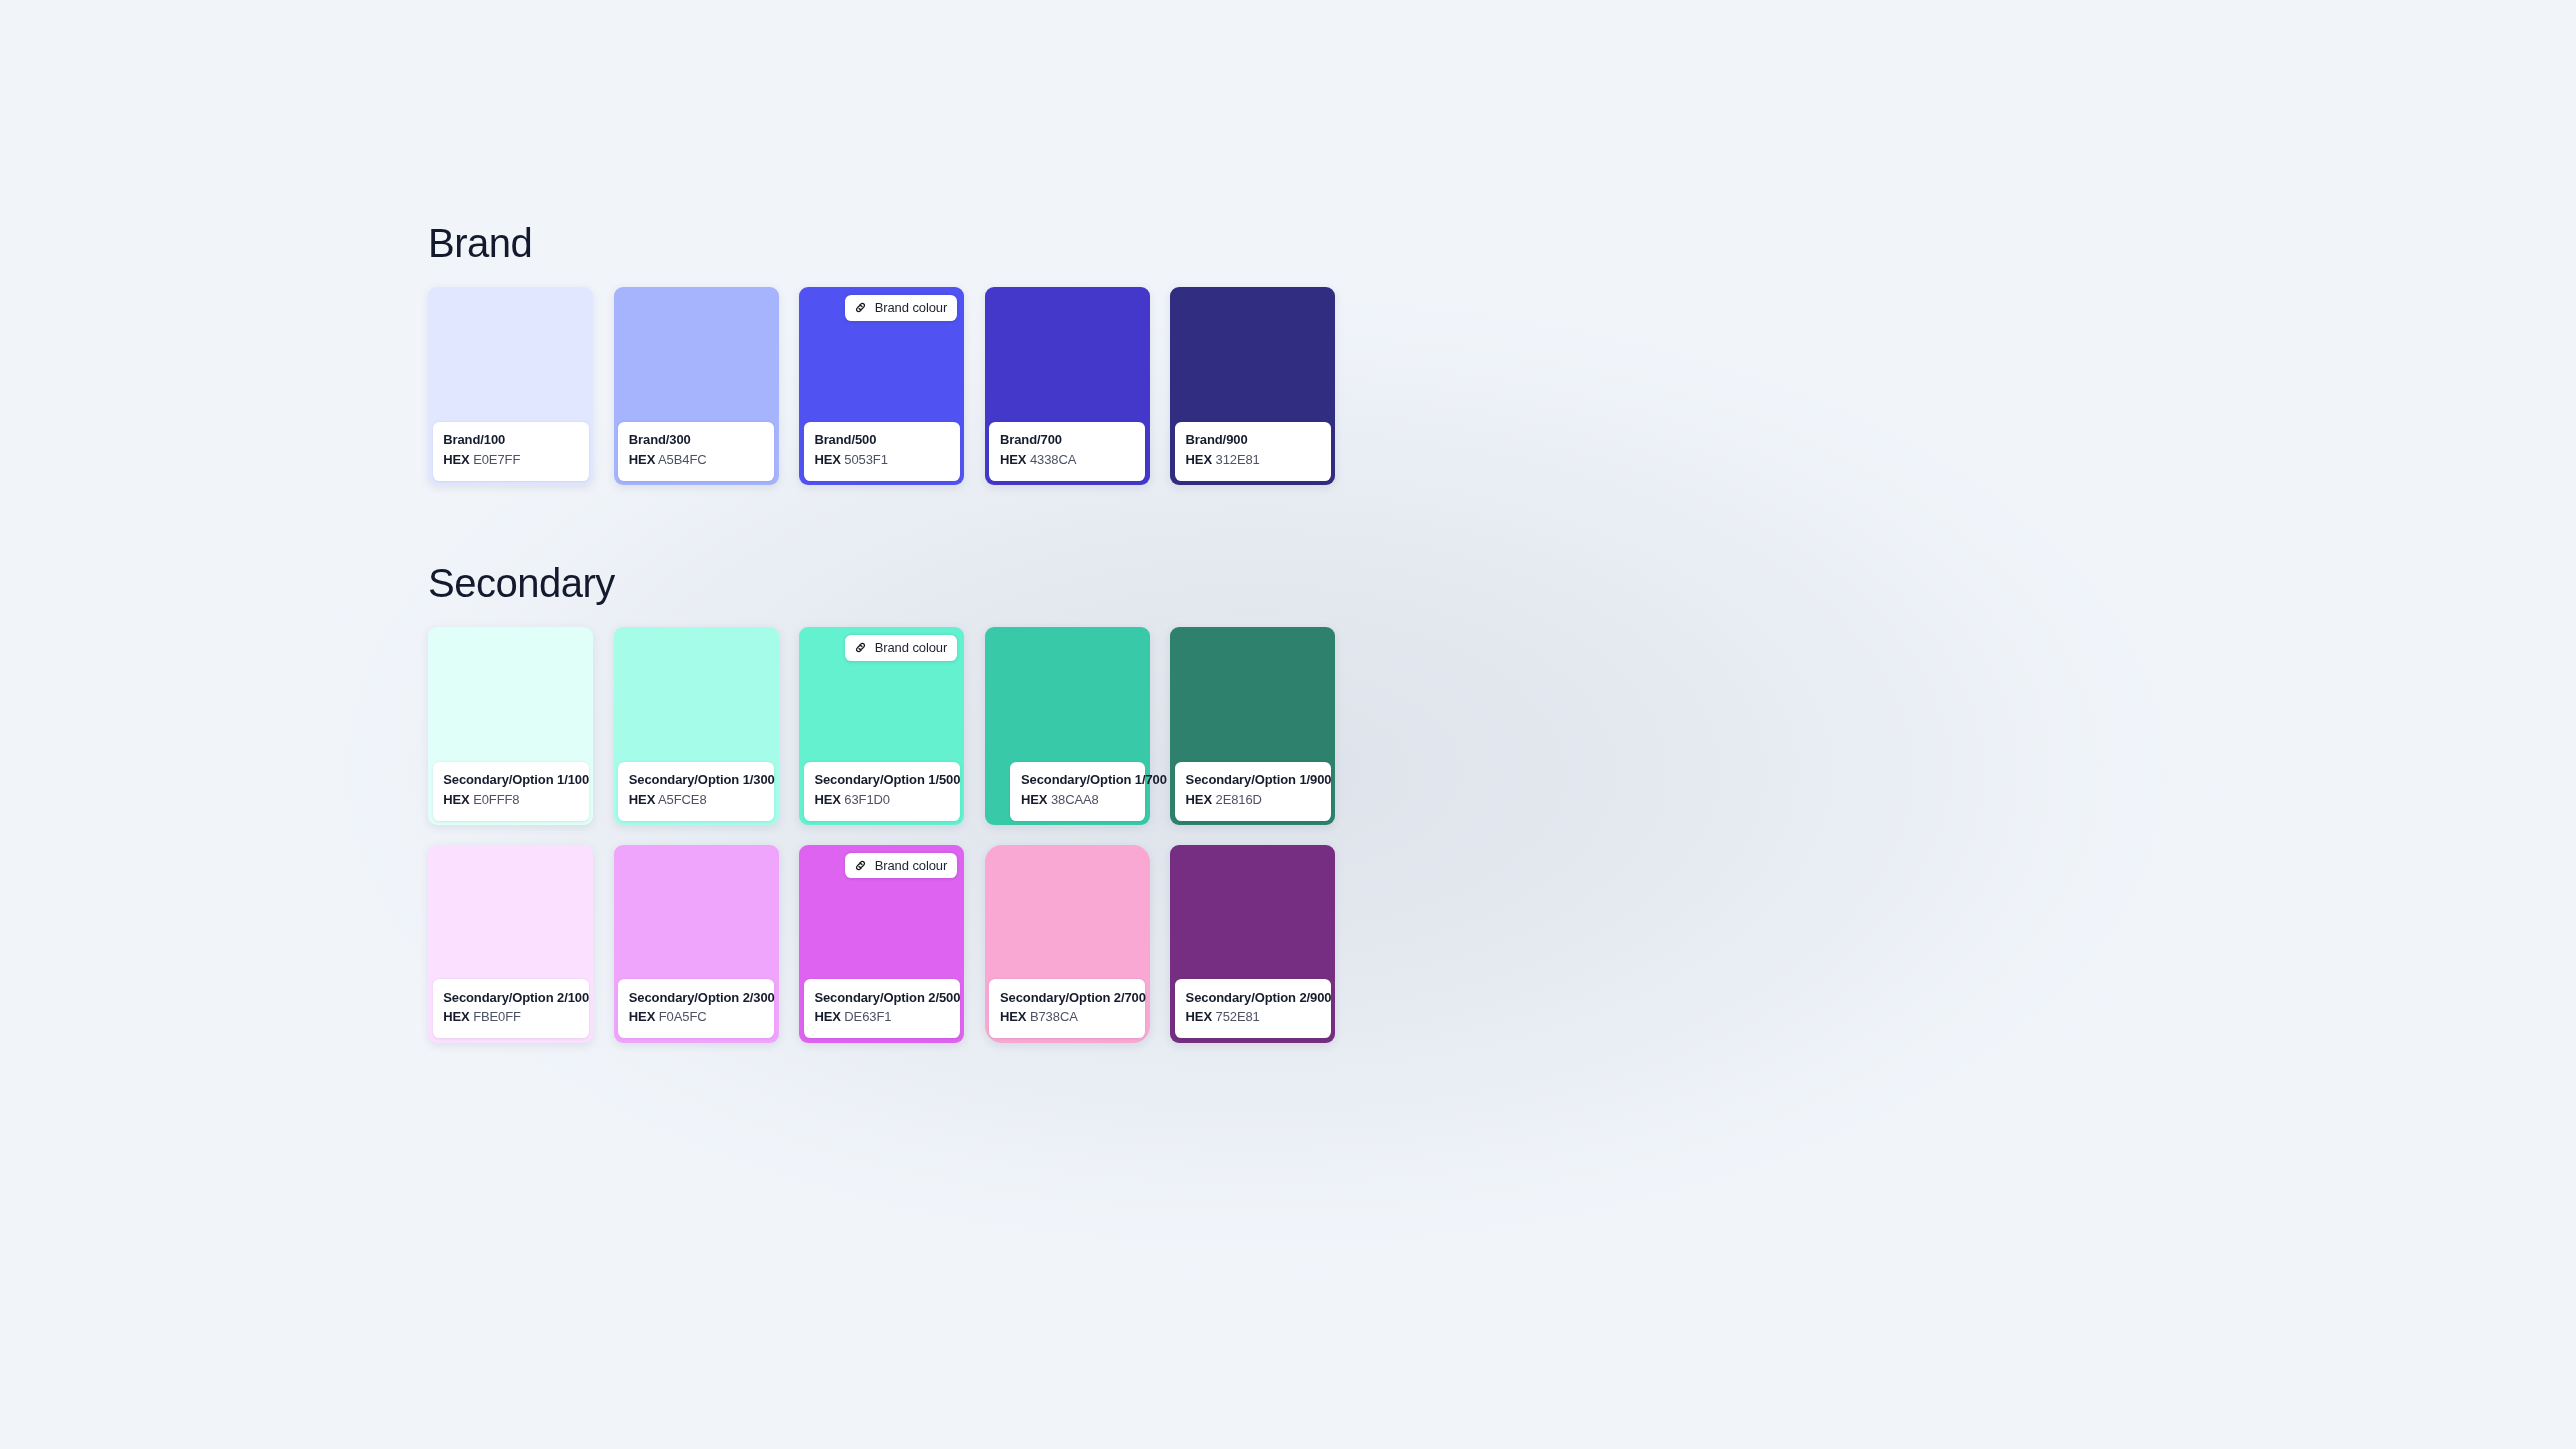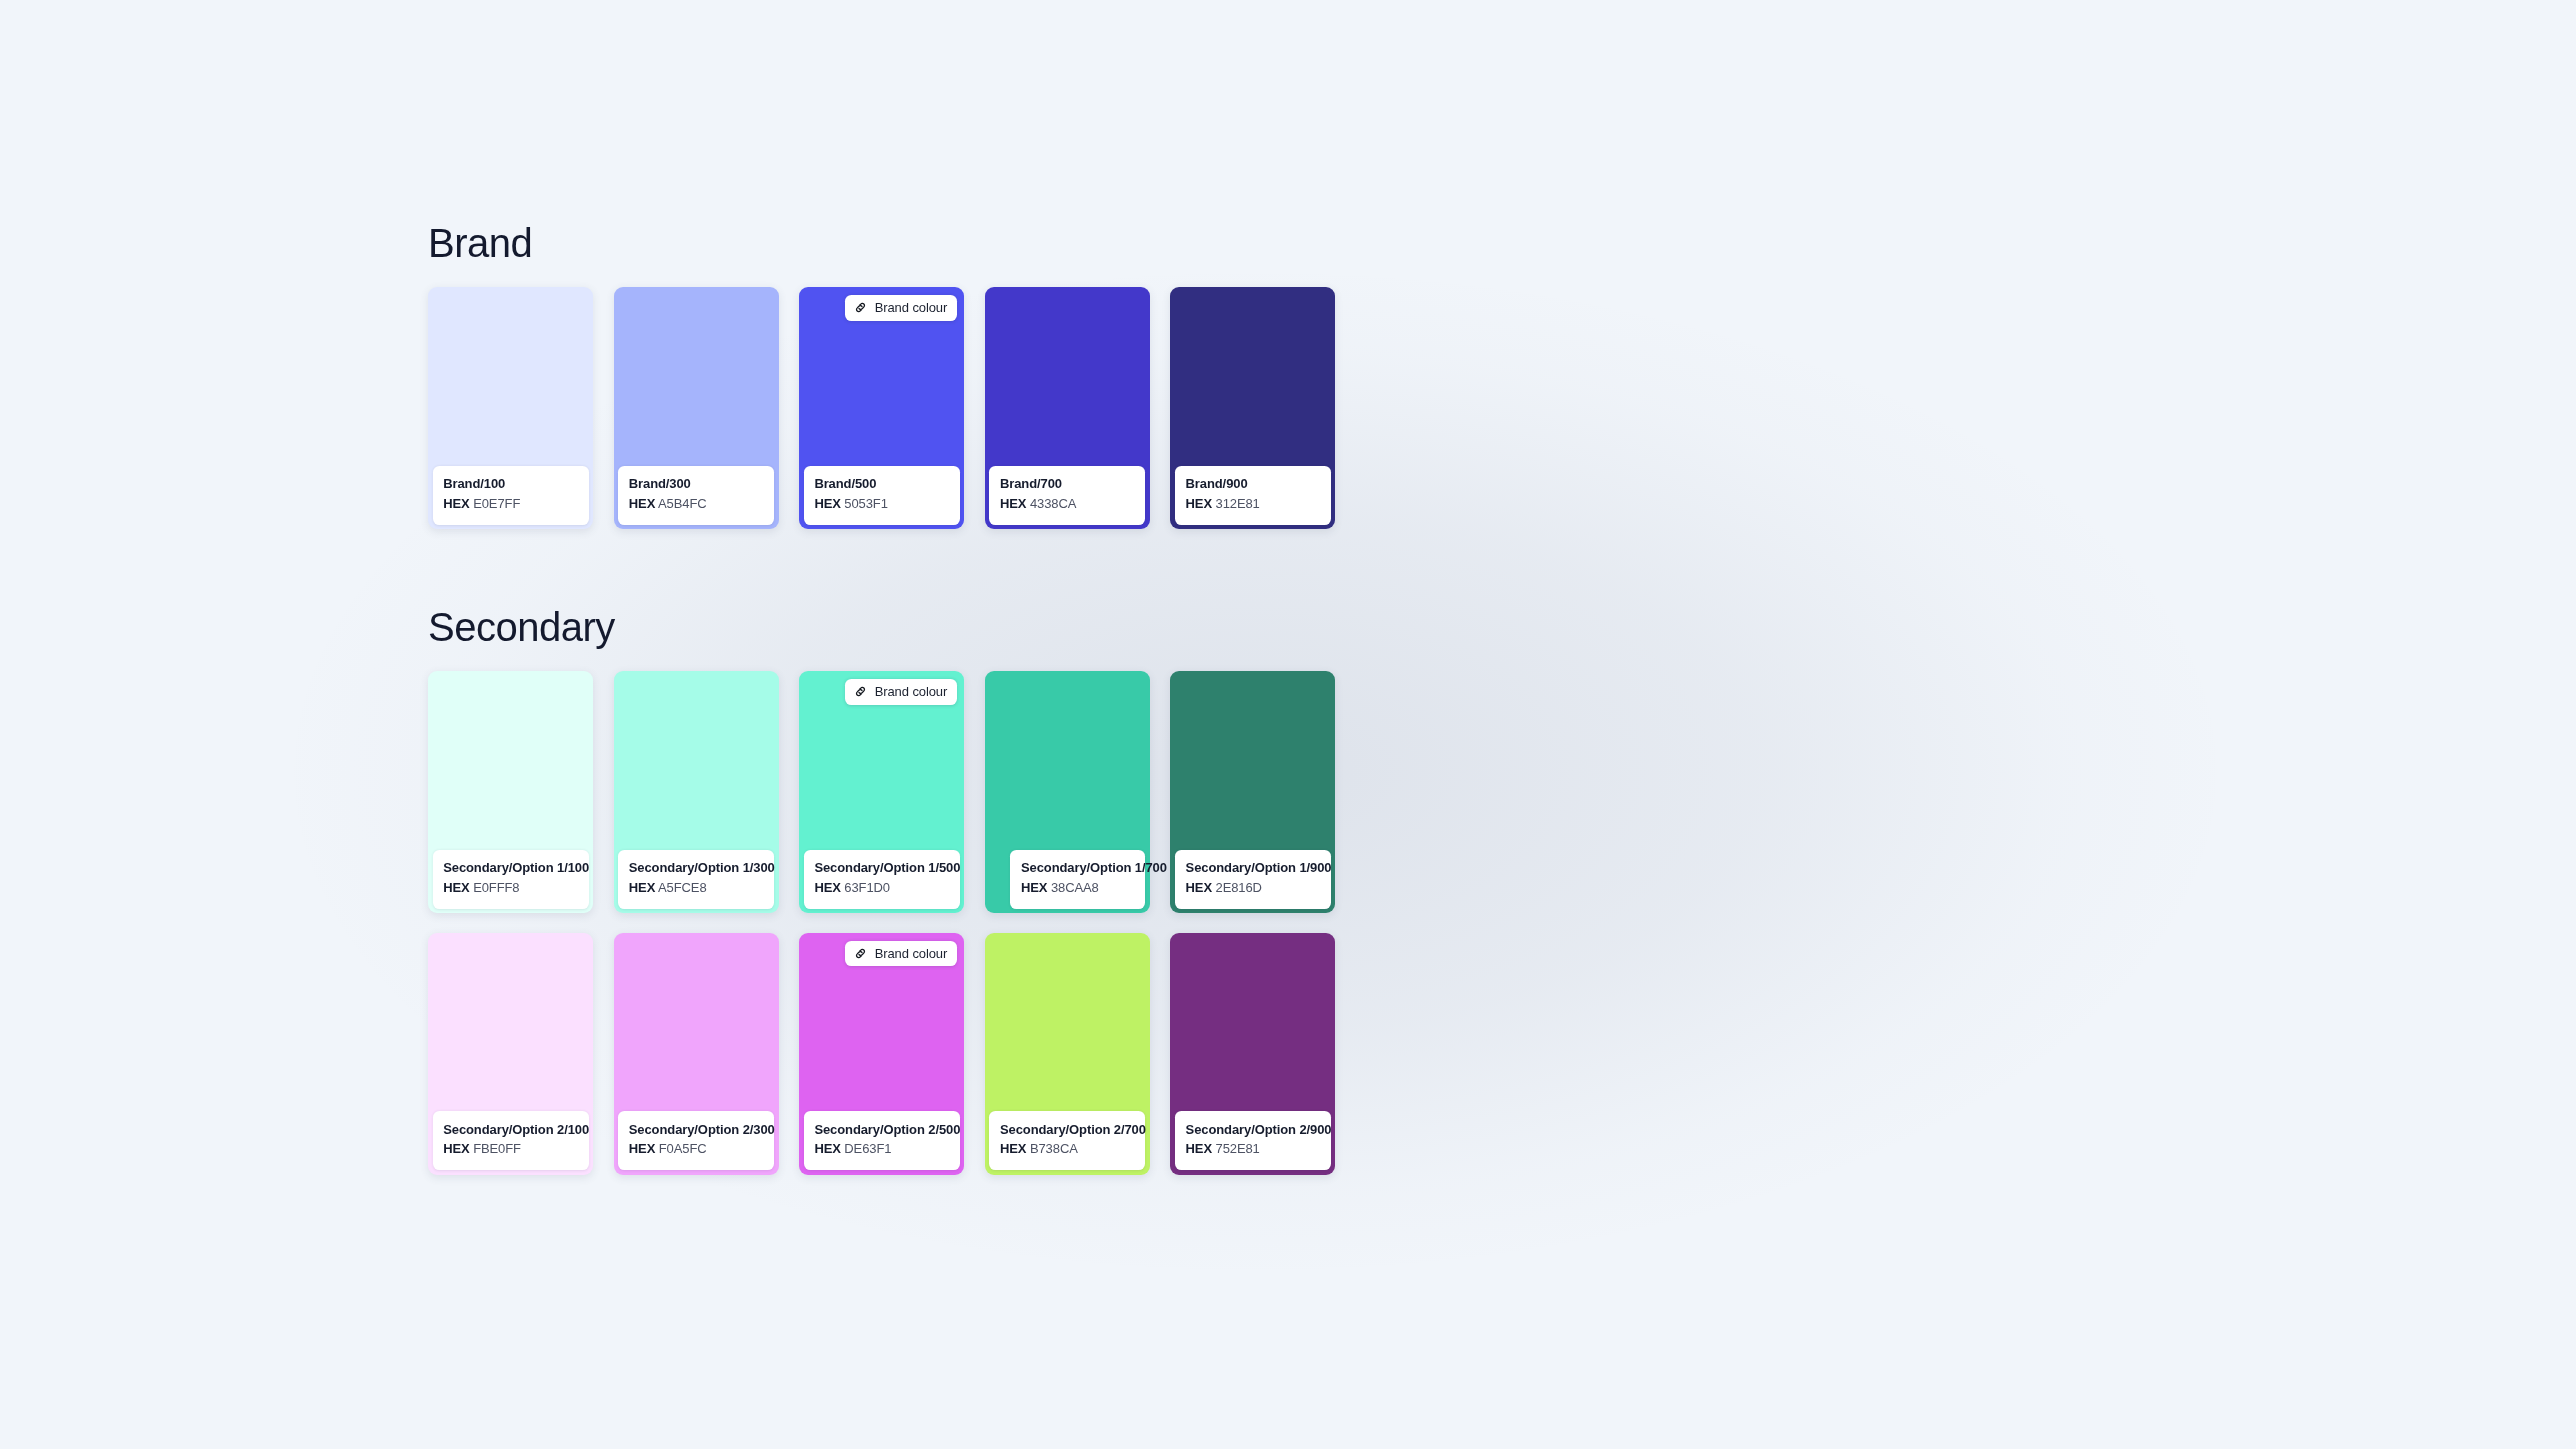--- a/index.html
+++ b/index.html
@@ -49,21 +49,21 @@
 
   .grid-row {
     display:flex;
     gap:20.6px;
   }
   .grid-row + .grid-row { margin-top:19.7px; }
 
   .swatch {
     position:relative;
     width:165px;
-    height:242px;
+    height:198px;
     border-radius:9px;
     display:flex;
     flex-direction:column;
     justify-content:flex-end;
     box-shadow:0 2.7px 8px rgba(60,70,100,0.11);
     flex:none;
   }
 
   .swatch-label {
     background:#ffffff;
@@ -230,21 +230,21 @@
                   <path d="M14.4 10.4a3.4 3.4 0 0 0-5-.4l-2.6 2.6a3.4 3.4 0 1 0 4.8 4.8l1.5-1.5"></path>
                 </svg>
               </span>
               <span class="badge-text">Brand colour</span>
             </div>
             <div class="swatch-label">
               <div class="label-name">Secondary/Option 2/500</div>
               <div class="label-hex"><span class="hex-key">HEX</span> <span>DE63F1</span></div>
             </div>
           </div>
-          <div class="swatch" style="background: #bef264;">
+          <div class="swatch" style="background: #f9a8d4; border-radius: 17px;">
             <div class="swatch-label">
               <div class="label-name">Secondary/Option 2/700</div>
               <div class="label-hex"><span class="hex-key">HEX</span> <span>B738CA</span></div>
             </div>
           </div>
           <div class="swatch" style="background: rgb(117, 46, 129);">
             <div class="swatch-label">
               <div class="label-name">Secondary/Option 2/900</div>
               <div class="label-hex"><span class="hex-key">HEX</span> <span>752E81</span></div>
             </div>

